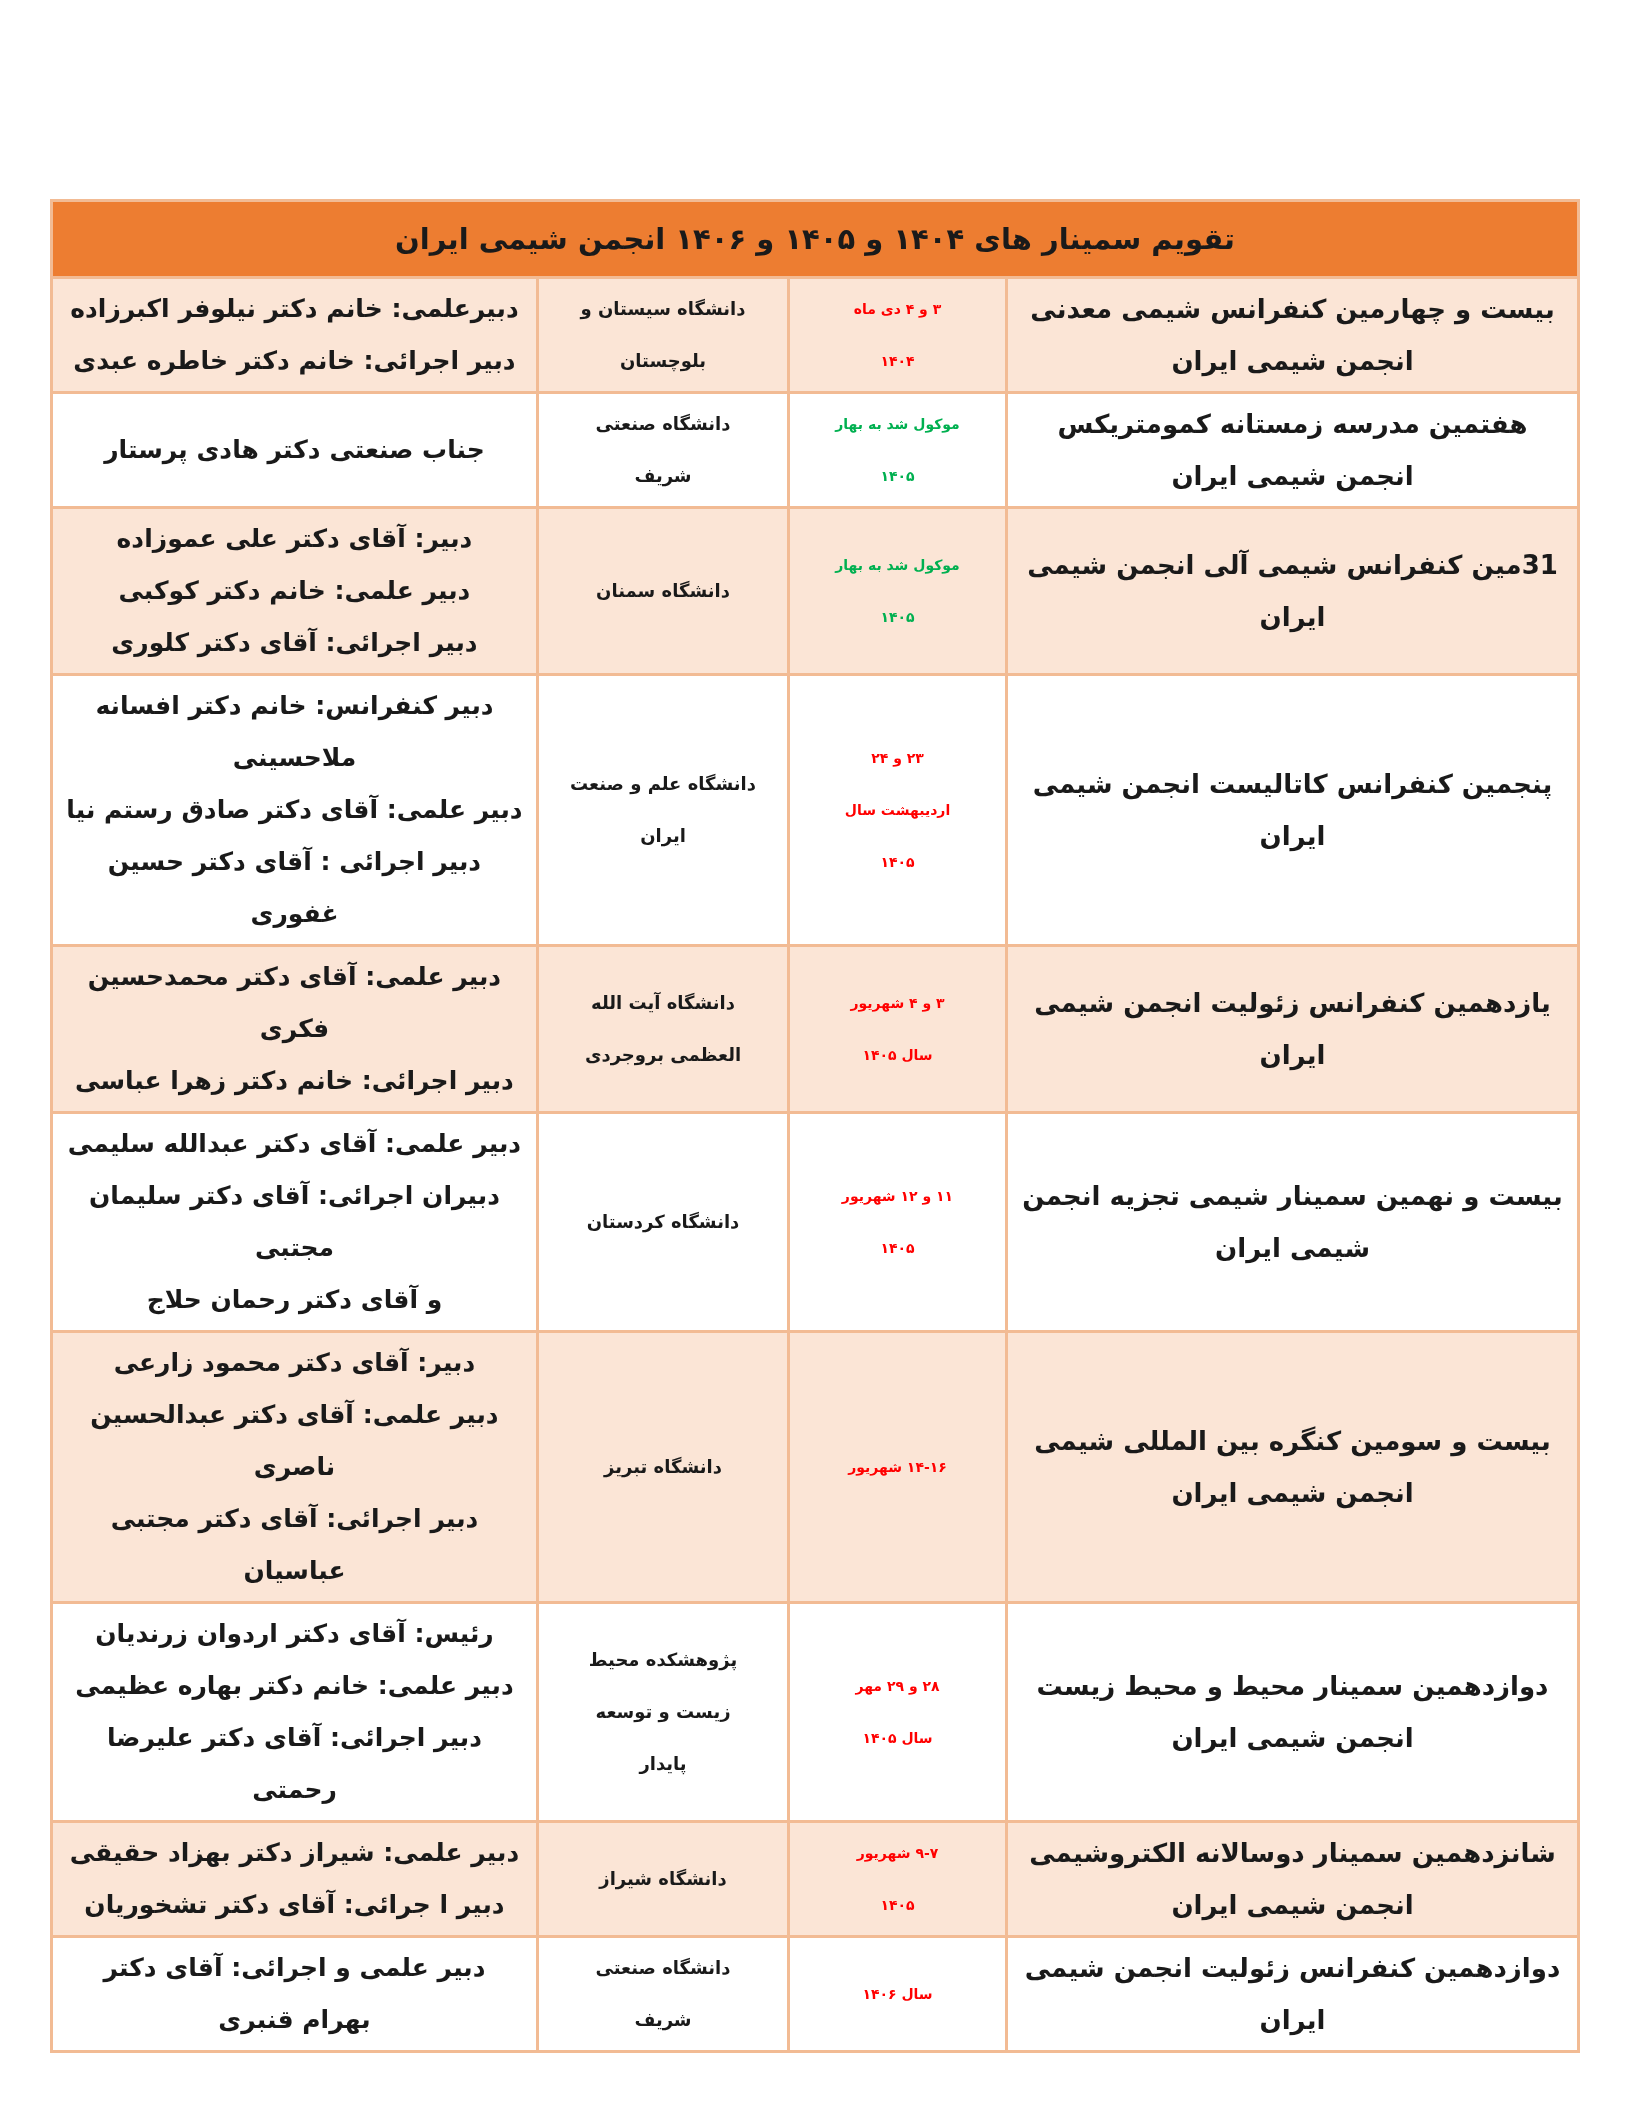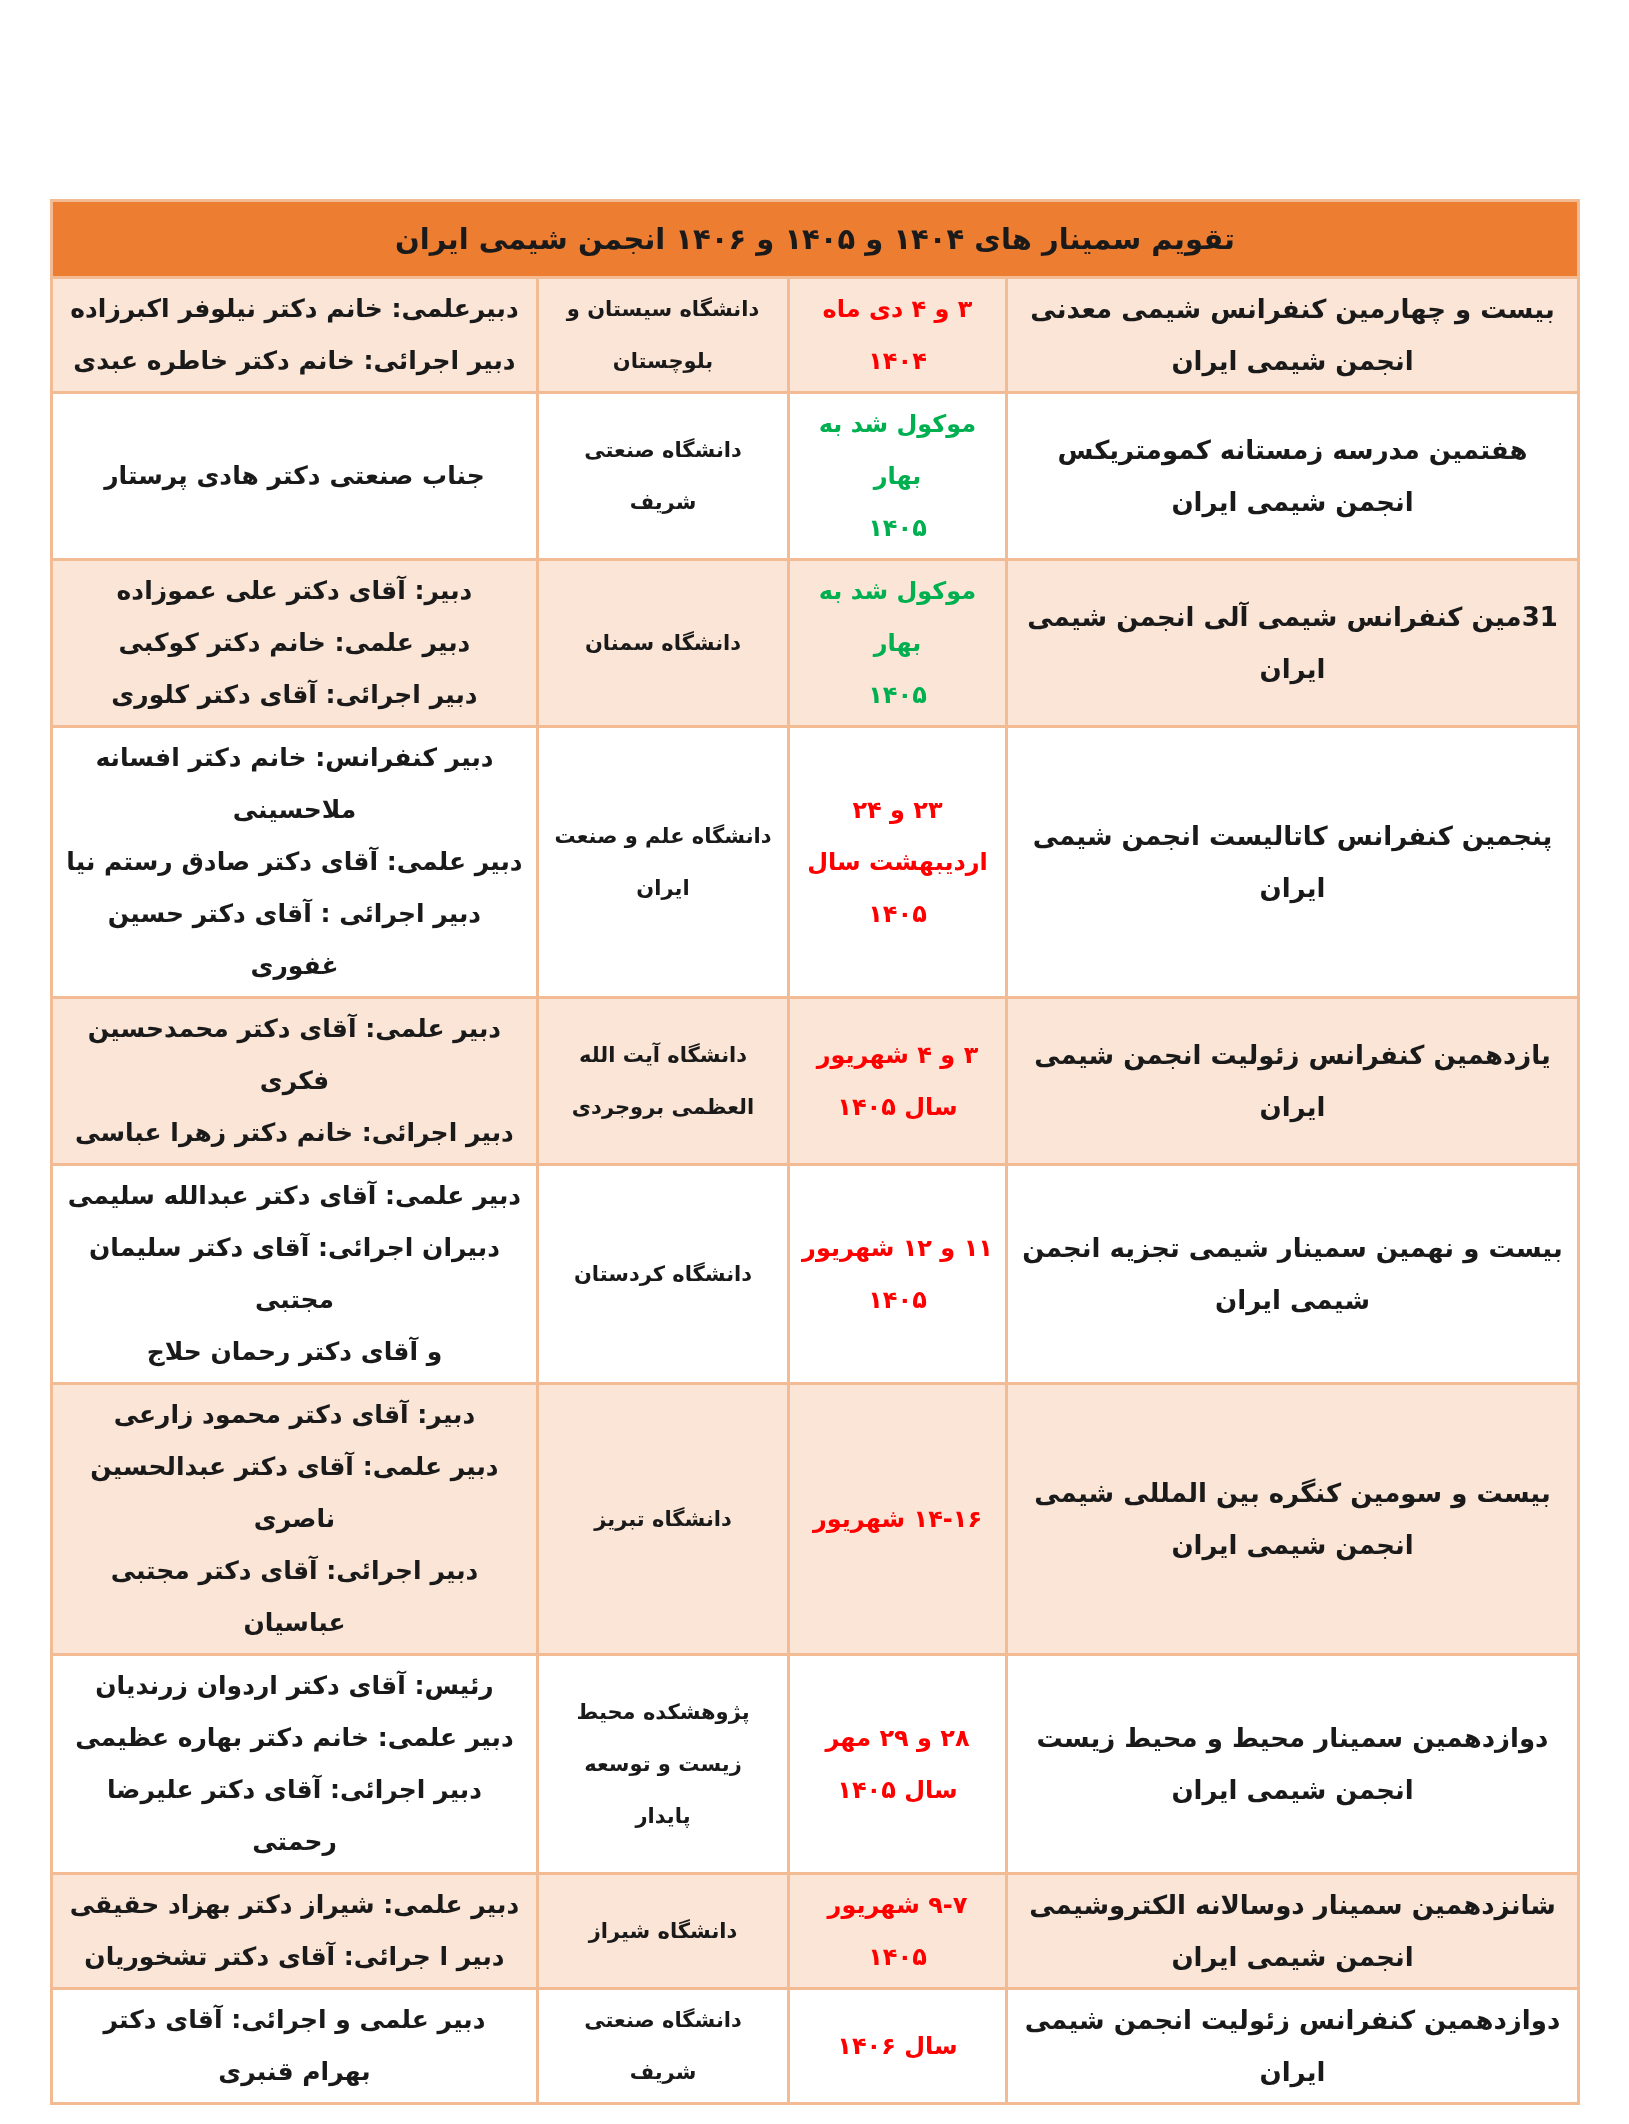--- a/index.html
+++ b/index.html
@@ -31,24 +31,24 @@
     background: var(--header-bg, #ED7D31);
     color: var(--header-text, #FBEEDC);
     font-size: 29px;
     height: 66px;
     letter-spacing: 0.5px;
   }
   tr.shaded td { background: var(--row-shade, #FBE5D6); }
   tr.plain  td { background: var(--row-white, #ffffff); }
   td .line { line-height: 52px; }
   td.sem  { font-size: 26px; line-height: 52px; }
-  td.date { font-size: 24px; }
+  td.date { font-size: 14px; }
   td.date.red  .line { color: var(--date-red, #FF0000); }
   td.date.green .line { color: var(--date-green, #00B050); }
-  td.uni  { font-size: 21px; }
+  td.uni  { font-size: 18px; }
   td.org  { font-size: 25px; }
 </style>
 </head>
 <body style="background: rgb(255, 255, 255);">
 
 <div class="page">
   <table class="cal">
     <colgroup>
       <col style="width:572px">
       <col style="width:218px">

